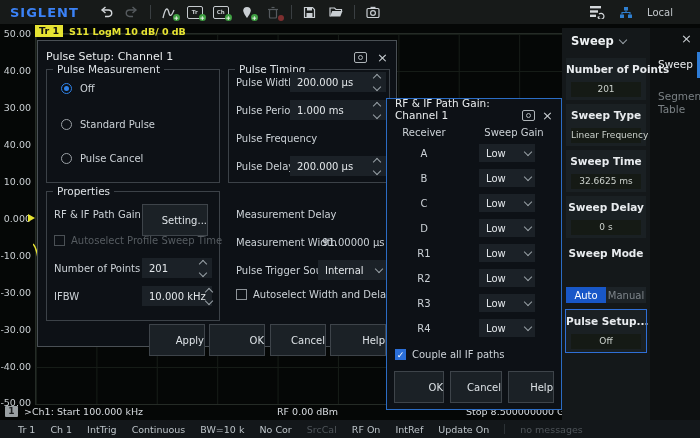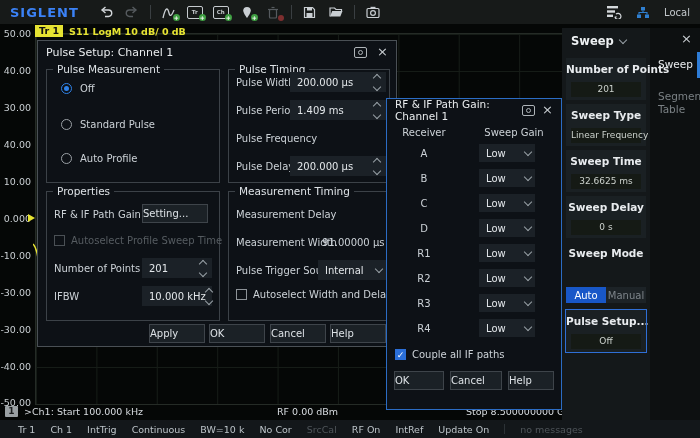--- a/index.html
+++ b/index.html
@@ -9,39 +9,39 @@
   
   #toolbar{left:0;top:0;width:700px;height:24px;background:#171a19;display:flex;align-items:center;}
   #brand{font-weight:bold;font-size:13px;letter-spacing:1px;color:#3b82f6;margin:0 14px 0 10px;}
   .tb-ico{width:26px;height:20px;display:flex;align-items:center;justify-content:center;position:relative;}
   .tb-sep{width:1px;height:14px;background:#3a3f42;margin:0 5px;}
   .plus-badge{position:absolute;right:2px;bottom:1px;width:7px;height:7px;border-radius:50%;
     background:#3f9f42;color:#fff;font-size:6px;line-height:7px;text-align:center;font-weight:bold;}
   .red-badge{position:absolute;right:2px;bottom:1px;width:6px;height:6px;border-radius:50%;background:#7e2f2f;}
   .winico{width:14px;height:11px;border:1px solid #c6cbcf;border-radius:2px;font-size:5.5px;
     color:#c6cbcf;line-height:10px;text-align:center;font-weight:bold;}
-  #tb-right{margin-left:auto;display:flex;align-items:center;gap:14px;margin-right:10px;}
+  #tb-right{margin-left:auto;display:flex;align-items:center;gap:14px;margin-right:27px;}
   #local-label{color:#c3c8cc;font-size:10px;}
   
   #tracebar{left:35px;top:25px;height:12px;display:flex;align-items:center;gap:6px;z-index:1;}
   #tr-badge{background:#e6e332;color:#111;font-weight:bold;font-size:9.5px;padding:0 4px;line-height:12px;}
   #tr-info{color:#e6e332;font-weight:bold;font-size:9.5px;}
   
   #plot{left:35px;top:33px;width:604px;height:370px;border:1px solid #252b26;
     background-image:linear-gradient(to right,#161c17 1px,transparent 1px),
                      linear-gradient(to bottom,#161c17 1px,transparent 1px);
     background-size:60.4px 37px;}
   .ylab{position:absolute;left:0;width:31px;text-align:right;font-size:9.5px;color:#c9ced2;}
   #ref-marker{left:28px;top:214px;width:0;height:0;border-left:7px solid #e6e332;
     border-top:4px solid transparent;border-bottom:4px solid transparent;}
   
   .dialog{background:#0d1116;z-index:3;}
   #pulse-dlg{left:37px;top:40px;width:358px;height:305px;border:1px solid #4a5055;}
   #gain-dlg{left:386px;top:98px;width:174px;height:310px;border:1px solid #2b6cc4;z-index:4;}
-  .dlg-title{display:flex;align-items:center;height:22px;padding:0 8px;}
+  .dlg-title{display:flex;align-items:flex-end;height:22px;padding:0 8px;}
   .dlg-title .t{font-size:11px;color:#e9ecee;}
   .dlg-icons{margin-left:auto;display:flex;align-items:center;gap:10px;}
   .snapico{width:11px;height:9px;border:1px solid #aeb4b8;border-radius:2px;position:relative;}
   .snapico::after{content:"";position:absolute;left:3px;top:2px;width:3px;height:3px;border:1px solid #aeb4b8;border-radius:50%;}
   .xico{color:#c9ced2;font-size:13px;line-height:10px;}
   .group{position:absolute;border:1px solid #3c4248;}
   .gtitle{position:absolute;top:-7px;left:6px;background:#0d1116;padding:0 4px;font-size:10.5px;color:#dde2e6;white-space:nowrap;}
   .lbl{font-size:10px;color:#ccd2d7;white-space:nowrap;}
   .dis{color:#565c61;}
   
@@ -55,22 +55,22 @@
   .cb.dis{border-color:#4a5055;}
   .cb.chk{background:#2b6fd8;border-color:#2b6fd8;color:#fff;font-size:9px;line-height:10px;text-align:center;}
   
   .spin,.dd{position:absolute;height:20px;background:#1b2127;display:flex;align-items:center;
     padding:0 4px 0 7px;box-sizing:border-box;}
   .spin .v,.dd .v{font-size:10px;color:#e3e7ea;flex:1;white-space:nowrap;}
   .arrows{display:flex;flex-direction:column;gap:3px;align-items:center;width:10px;}
   .chev{width:5px;height:5px;border-right:1.3px solid #98a0a6;border-bottom:1.3px solid #98a0a6;}
   .chev.up{transform:rotate(-135deg);margin-top:2px;}
   .chev.dn{transform:rotate(45deg);margin-bottom:2px;}
-  .btn{position:absolute;height:19px;background:#1b2126;border:1px solid #3e444a;color:#dde2e6;
-    font-size:10px;display:flex;align-items:center;justify-content:flex-start;box-sizing:border-box;}
+  .btn{position:absolute;height:32px;background:#1b2126;border:1px solid #3e444a;color:#dde2e6;
+    font-size:10px;display:flex;align-items:center;justify-content:flex-end;box-sizing:border-box;}
   
   .g-col{position:absolute;font-size:10px;color:#ccd2d7;text-align:center;}
   
   #sidebar{left:562px;top:28px;width:138px;height:392px;background:#14181a;z-index:5;}
   #sb-tabs{position:absolute;left:88px;top:0;width:50px;height:392px;background:#0d1011;}
   #sb-head{position:absolute;left:0;top:0;width:138px;height:26px;display:flex;align-items:center;}
   #sb-head .t{font-weight:bold;font-size:11.5px;color:#eef1f3;margin-left:9px;}
   #sb-head .chev{margin-left:6px;}
   #sb-close{position:absolute;right:8px;top:6px;}
   .card{position:absolute;left:4px;width:80px;background:#1a2023;}
@@ -228,37 +228,37 @@
     <div class="radio-row" style="left:23px;top:42px">
       <span class="radio sel"></span>
       <span class="lbl">Off</span>
     </div>
     <div class="radio-row" style="left:23px;top:78px">
       <span class="radio"></span>
       <span class="lbl">Standard Pulse</span>
     </div>
     <div class="radio-row" style="left:23px;top:112px">
       <span class="radio"></span>
-      <span class="lbl">Auto Profile</span>
+      <span class="lbl">Pulse Cancel</span>
     </div>
 
     <div class="group" style="left:190px;top:28px;width:160px;height:112px">
       <span class="gtitle">Pulse Timing</span>
     </div>
     <span class="lbl abs" style="left:198px;top:36px">Pulse Width</span>
     <div class="spin" style="left:252px;top:31px;width:96px">
       <span class="v">200.000 µs</span>
       <span class="arrows">
           <i class="chev up"></i>
           <i class="chev dn"></i>
         </span>
     </div>
     <span class="lbl abs" style="left:198px;top:64px">Pulse Period</span>
     <div class="spin" style="left:252px;top:59px;width:96px">
-      <span class="v">1.409 ms</span>
+      <span class="v">1.000 ms</span>
       <span class="arrows">
           <i class="chev up"></i>
           <i class="chev dn"></i>
         </span>
     </div>
     <span class="lbl abs" style="left:198px;top:92px">Pulse Frequency</span>
     <span class="lbl abs" style="left:198px;top:120px">Pulse Delay</span>
     <div class="spin" style="left:252px;top:115px;width:96px">
       <span class="v">200.000 µs</span>
       <span class="arrows">
@@ -288,23 +288,20 @@
     </div>
     <span class="lbl abs" style="left:16px;top:250px">IFBW</span>
     <div class="spin" style="left:104px;top:245px;width:70px">
       <span class="v">10.000 kHz</span>
       <span class="arrows">
           <i class="chev up"></i>
           <i class="chev dn"></i>
         </span>
     </div>
 
-    <div class="group" style="left:190px;top:150px;width:160px;height:128px">
-      <span class="gtitle">Measurement Timing</span>
-    </div>
     <span class="lbl abs" style="left:198px;top:168px">Measurement Delay</span>
     <span class="lbl abs" style="left:198px;top:196px">Measurement Width</span>
     <span class="lbl abs" style="left:284px;top:196px">91.00000 µs</span>
     <span class="lbl abs" style="left:198px;top:224px">Pulse Trigger Source</span>
     <div class="dd" style="left:280px;top:219px;width:68px">
       <span class="v">Internal</span>
       <i class="chev dn"></i>
     </div>
     <div class="cb-row" style="left:198px;top:248px">
       <span class="cb"></span>

